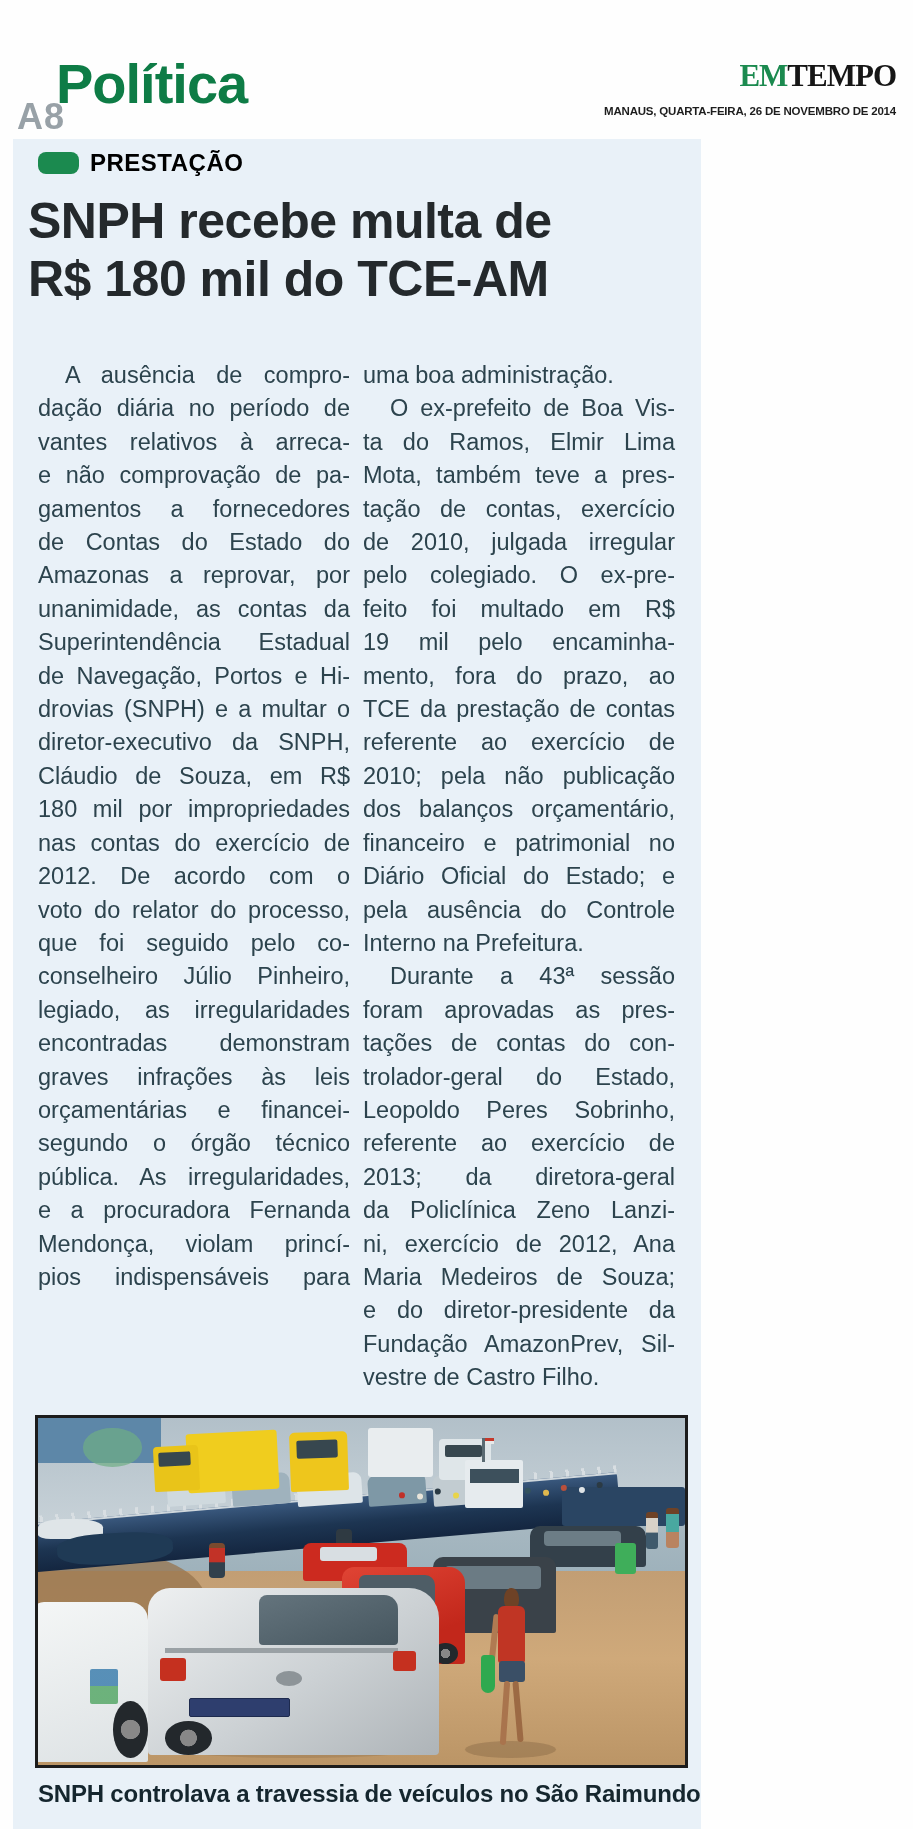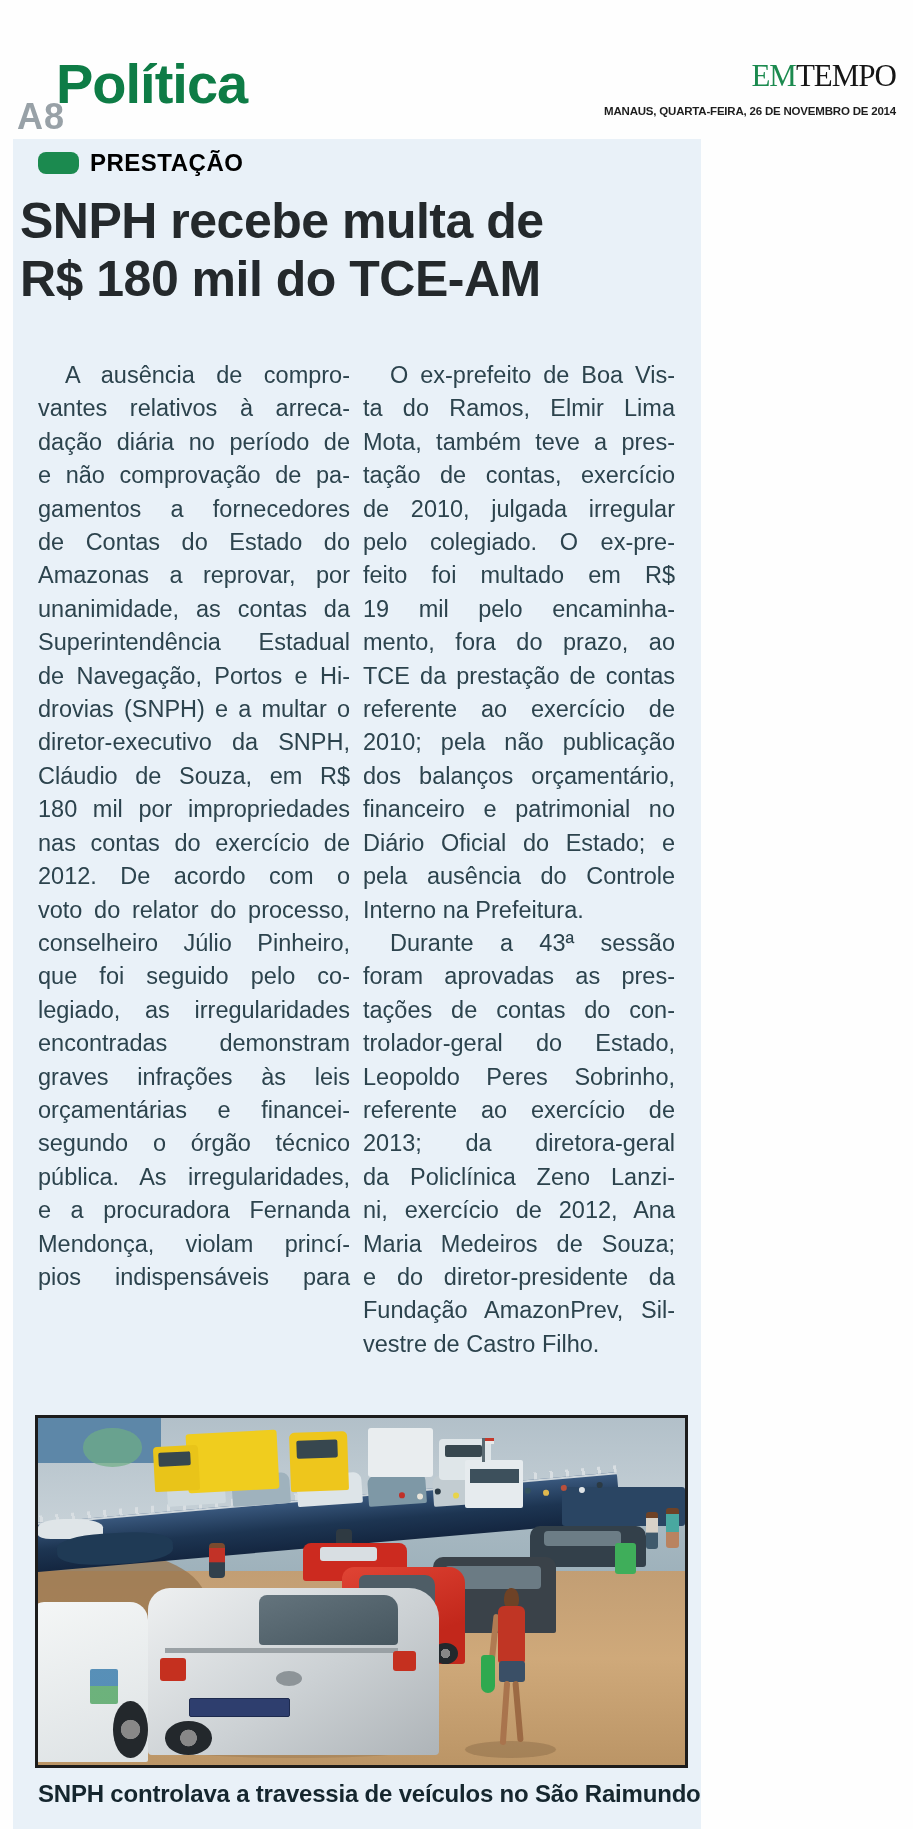--- a/index.html
+++ b/index.html
@@ -5,32 +5,32 @@
   html,body{margin:0;padding:0;}
   body{
     width:913px;height:1829px;position:relative;overflow:hidden;
     background:#fefefe;
     font-family:"Liberation Sans", sans-serif;
   }
   
   .page-num{position:absolute;left:17px;top:96px;font-size:36px;font-weight:bold;color:#98a1a7;letter-spacing:1px;}
   .section-title{position:absolute;left:56px;top:56px;font-size:56px;font-weight:bold;color:#0e7c46;letter-spacing:-1px;line-height:1;}
   .masthead{position:absolute;right:17px;top:60px;text-align:right;}
-  .masthead .logo{font-family:"Liberation Serif", serif;font-weight:normal;font-size:31px;letter-spacing:-1px;line-height:1;}
+  .masthead .logo{font-family:"Liberation Serif", serif;font-weight:bold;font-size:31px;letter-spacing:-1px;line-height:1;}
   .masthead .logo .em{color:#1b8a4f;}
   .masthead .logo .tempo{color:#161616;}
   .masthead .dateline{margin-top:14px;font-size:11.5px;font-weight:bold;color:#1d1d1d;letter-spacing:-0.2px;}
   
   .tint{position:absolute;left:13px;top:139px;width:688px;bottom:0;background:#e9f1f8;}
   
   .kicker{position:absolute;left:38px;top:149px;display:flex;align-items:center;gap:11px;}
   .kicker .pill{width:41px;height:22px;border-radius:8px;background:#1b8a4f;}
   .kicker .klabel{font-size:24px;font-weight:bold;color:#000000;letter-spacing:0.5px;}
   
-  .headline{position:absolute;left:20px;top:192px;width:640px;font-size:50px;line-height:58px;font-weight:bold;color:#24292c;letter-spacing:-0.5px;}
+  .headline{position:absolute;left:28px;top:192px;width:640px;font-size:50px;line-height:58px;font-weight:bold;color:#24292c;letter-spacing:-0.5px;}
   
   .columns{position:absolute;left:38px;top:359px;width:637px;display:flex;gap:13px;}
   .col{width:312px;font-size:23.5px;line-height:33.4px;color:#2c434d;}
   .bline{text-align:justify;text-align-last:justify;white-space:normal;}
   .bline.pend{text-align-last:left;}
   .bline.ind{text-indent:27px;}
   
   .photo{position:absolute;left:35px;top:1415px;width:647px;height:347px;border:3px solid #1c1c1c;background:#b6c3cb;}
   .scene{position:relative;width:100%;height:100%;overflow:hidden;}
   .s{position:absolute;}
@@ -112,49 +112,50 @@
 </div>
 
 <div class="headline">
   <div>SNPH recebe multa de</div>
   <div>R$ 180 mil do TCE-AM</div>
 </div>
 
 <div class="columns">
   <div class="col">
       <div class="bline ind">A ausência de compro-</div>
+      <div class="bline">dação diária no período de</div>
       <div class="bline">vantes relativos à arreca-</div>
-      <div class="bline">dação diária no período de</div>
       <div class="bline">e não comprovação de pa-</div>
       <div class="bline">gamentos a fornecedores</div>
       <div class="bline">de Contas do Estado do</div>
       <div class="bline">Amazonas a reprovar, por</div>
       <div class="bline">unanimidade, as contas da</div>
       <div class="bline">Superintendência Estadual</div>
       <div class="bline">de Navegação, Portos e Hi-</div>
       <div class="bline">drovias (SNPH) e a multar o</div>
       <div class="bline">diretor-executivo da SNPH,</div>
       <div class="bline">Cláudio de Souza, em R$</div>
       <div class="bline">180 mil por impropriedades</div>
       <div class="bline">nas contas do exercício de</div>
       <div class="bline">2012. De acordo com o</div>
       <div class="bline">voto do relator do processo,</div>
+      <div class="bline">que foi seguido pelo co-</div>
       <div class="bline">conselheiro Júlio Pinheiro,</div>
-      <div class="bline">que foi seguido pelo co-</div>
       <div class="bline">legiado, as irregularidades</div>
       <div class="bline">encontradas demonstram</div>
       <div class="bline">graves infrações às leis</div>
       <div class="bline">orçamentárias e financei-</div>
       <div class="bline">segundo o órgão técnico</div>
       <div class="bline">pública. As irregularidades,</div>
       <div class="bline">e a procuradora Fernanda</div>
       <div class="bline">Mendonça, violam princí-</div>
       <div class="bline">pios indispensáveis para</div>
     </div>
   <div class="col">
+      <div class="bline pend">uma boa administração.</div>
       <div class="bline ind">O ex-prefeito de Boa Vis-</div>
       <div class="bline">ta do Ramos, Elmir Lima</div>
       <div class="bline">Mota, também teve a pres-</div>
       <div class="bline">tação de contas, exercício</div>
       <div class="bline">de 2010, julgada irregular</div>
       <div class="bline">pelo colegiado. O ex-pre-</div>
       <div class="bline">feito foi multado em R$</div>
       <div class="bline">19 mil pelo encaminha-</div>
       <div class="bline">mento, fora do prazo, ao</div>
       <div class="bline">TCE da prestação de contas</div>

